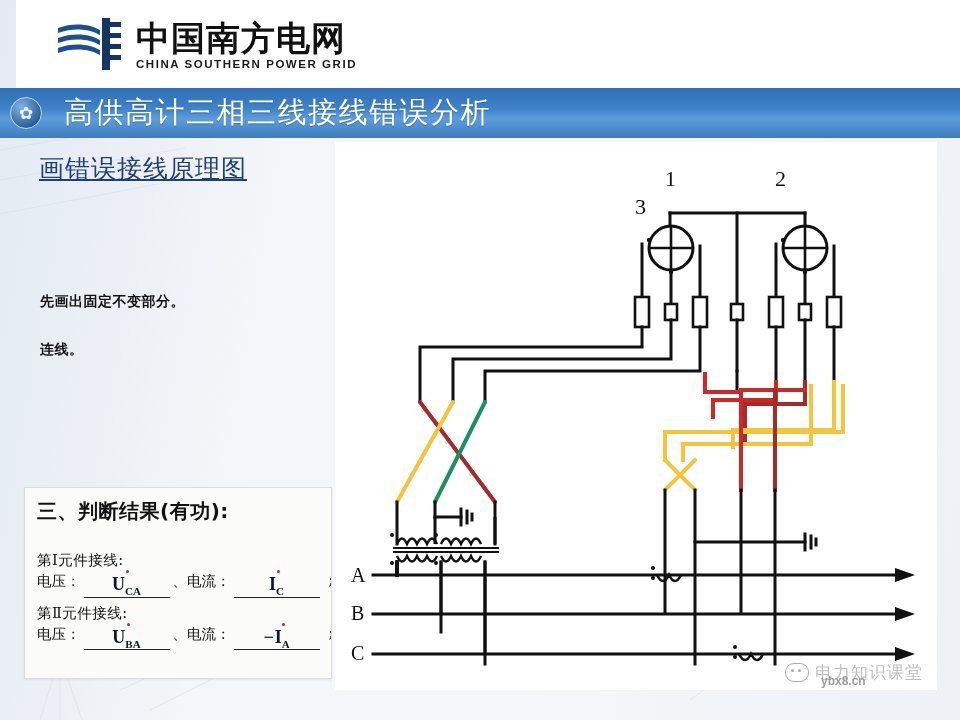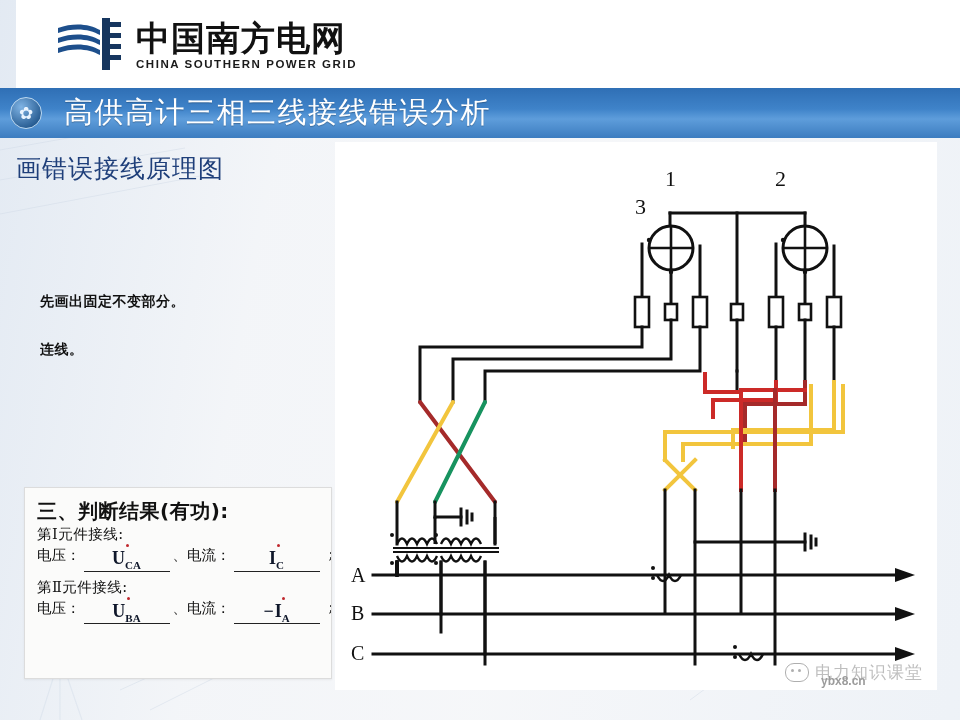--- a/index.html
+++ b/index.html
@@ -46,23 +46,23 @@
     color:#eaf4ff;font-size:17px;line-height:1;
   }
   .title-text{
     margin-left:22px;color:#ffffff;font-size:29px;letter-spacing:1.5px;
     font-family:"DejaVu Sans","Liberation Sans",sans-serif;
     text-shadow:0 1px 1px rgba(0,0,0,.25);
   }
 
   
   .subtitle{
-    position:absolute;left:16px;top:152px;
+    position:absolute;left:39px;top:152px;
     font-family:"DejaVu Sans","Liberation Sans",sans-serif;
-    font-size:25px;color:#1f3f7a;letter-spacing:1px;
+    font-size:25px;color:#1f3f7a;letter-spacing:1px;text-decoration:underline;
   }
 
   
   .notes{position:absolute;left:40px;top:288px;width:265px;color:#111;}
   .note-line{
     font-family:"DejaVu Serif","Liberation Serif",serif;
     font-weight:bold;font-size:14px;line-height:26px;letter-spacing:.5px;
   }
   .note-gap{height:22px;}
 
@@ -72,21 +72,21 @@
     background:#fbfbfa;border:1px solid #dcdcdc;
     box-shadow:0 1px 2px rgba(0,0,0,.06);
     overflow:hidden;
   }
   .rc-head{
     font-family:"DejaVu Sans","Liberation Sans",sans-serif;
     font-weight:bold;font-size:20px;color:#111;margin:10px 0 0 12px;letter-spacing:.5px;
   }
   .rc-sub{
     font-family:"DejaVu Serif","Liberation Serif",serif;
-    font-size:14.5px;color:#111;margin:0 0 0 12px;letter-spacing:.5px;
+    font-size:14.5px;color:#111;margin:26px 0 0 12px;letter-spacing:.5px;
   }
   .rc-row{display:flex;margin:2px 0 0 12px;font-size:14.5px;color:#111;
     font-family:"DejaVu Serif","Liberation Serif",serif;}
   .rc-lbl{white-space:nowrap;}
   .blank{
     border-bottom:1.3px solid #222;min-width:78px;text-align:center;
     padding:0 4px;margin:0 3px;
   }
   .phasor{
     color:#0f172a;font-family:"Liberation Serif","DejaVu Serif",serif;

